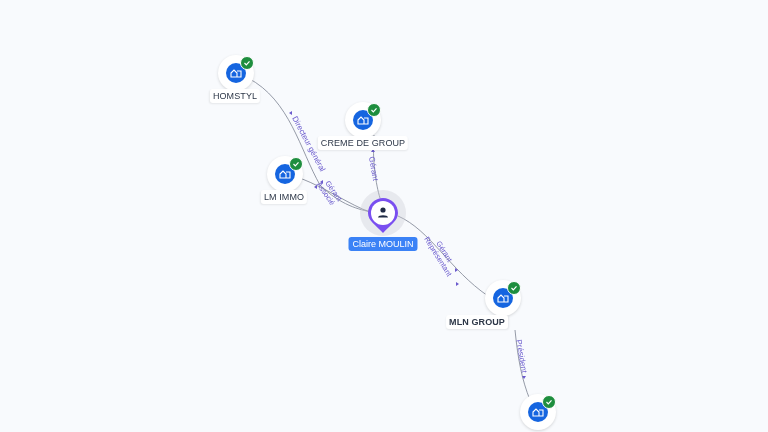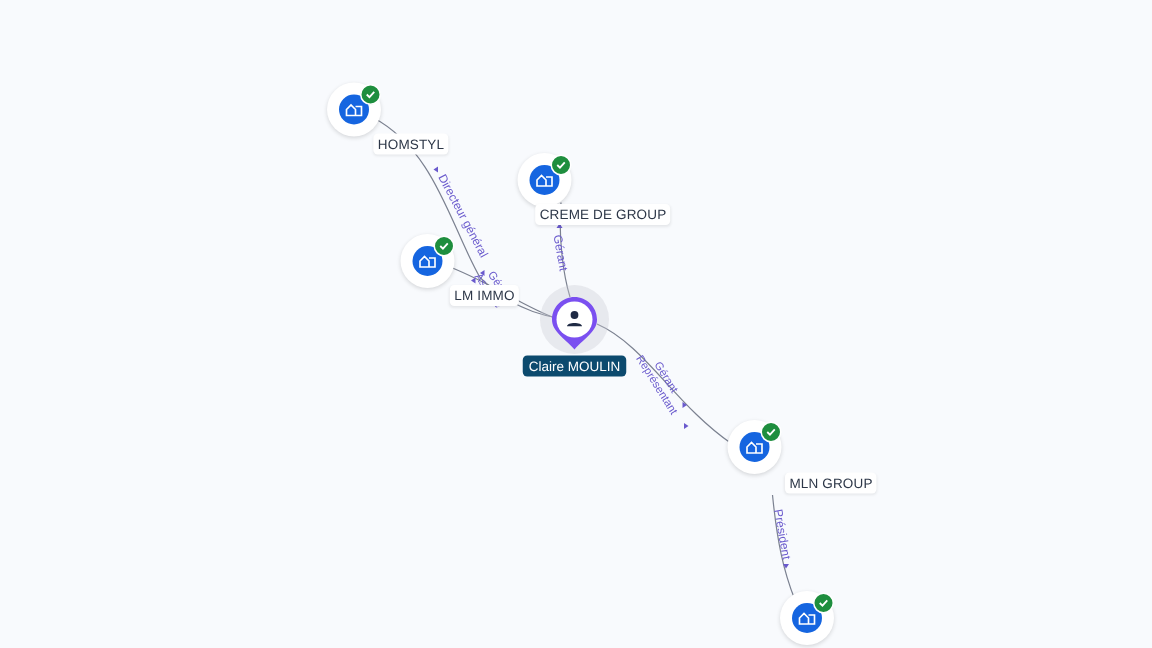--- a/index.html
+++ b/index.html
@@ -37,41 +37,40 @@
       position: absolute;
       transform: translateX(-50%);
       background: #ffffff;
       color: #2d3748;
       font-size: 9px;
       padding: 2px 3px;
       border-radius: 3px;
       white-space: nowrap;
       box-shadow: 0 1px 2px rgba(0,0,0,0.08);
       letter-spacing: 0.1px;
-      margin-left: 39px;
     }
     .person {
       position: absolute;
       left: 383px; top: 213px;
       width: 46px; height: 46px;
       transform: translate(-50%, -50%);
     }
     .person .halo {
       position: absolute; left: 0; top: 0;
       width: 46px; height: 46px; border-radius: 50%;
       background: rgba(200,200,210,0.35);
     }
     .person .pin {
       position: absolute; left: 7px; top: 7px;
     }
     .person-label {
       position: absolute;
       left: 383px; top: 237px;
       transform: translateX(-50%);
-      background: #0c4a6e;
+      background: #3b82f6;
       color: #ffffff;
       font-size: 9px;
       padding: 2px 4px;
       border-radius: 3px;
       white-space: nowrap;
     }
   </style>
 </head>
 <body>
 
@@ -170,21 +169,21 @@
     <svg width="12" height="10" viewBox="0 0 12 10">
         <path d="M1,5 L4,2 L7,5 V9 H1 Z M7,3 H11 V9 H7" fill="none" stroke="#fff" stroke-width="1.1"></path>
       </svg>
   </div>
   <div class="check">
     <svg width="8" height="8" viewBox="0 0 8 8">
         <path d="M1.5,4 L3.3,5.8 L6.5,2.3" fill="none" stroke="#fff" stroke-width="1.2"></path>
       </svg>
   </div>
 </div>
-<div class="label" style="left:515px; top:315px;">MLN GROUP</div>
+<div class="label" style="left:477px; top:315px;font-weight:bold;">MLN GROUP</div>
 
 <div class="node" style="left:538px; top:412px;">
   <div class="ring"></div>
   <div class="disc">
     <svg width="12" height="10" viewBox="0 0 12 10">
         <path d="M1,5 L4,2 L7,5 V9 H1 Z M7,3 H11 V9 H7" fill="none" stroke="#fff" stroke-width="1.1"></path>
       </svg>
   </div>
   <div class="check">
     <svg width="8" height="8" viewBox="0 0 8 8">

